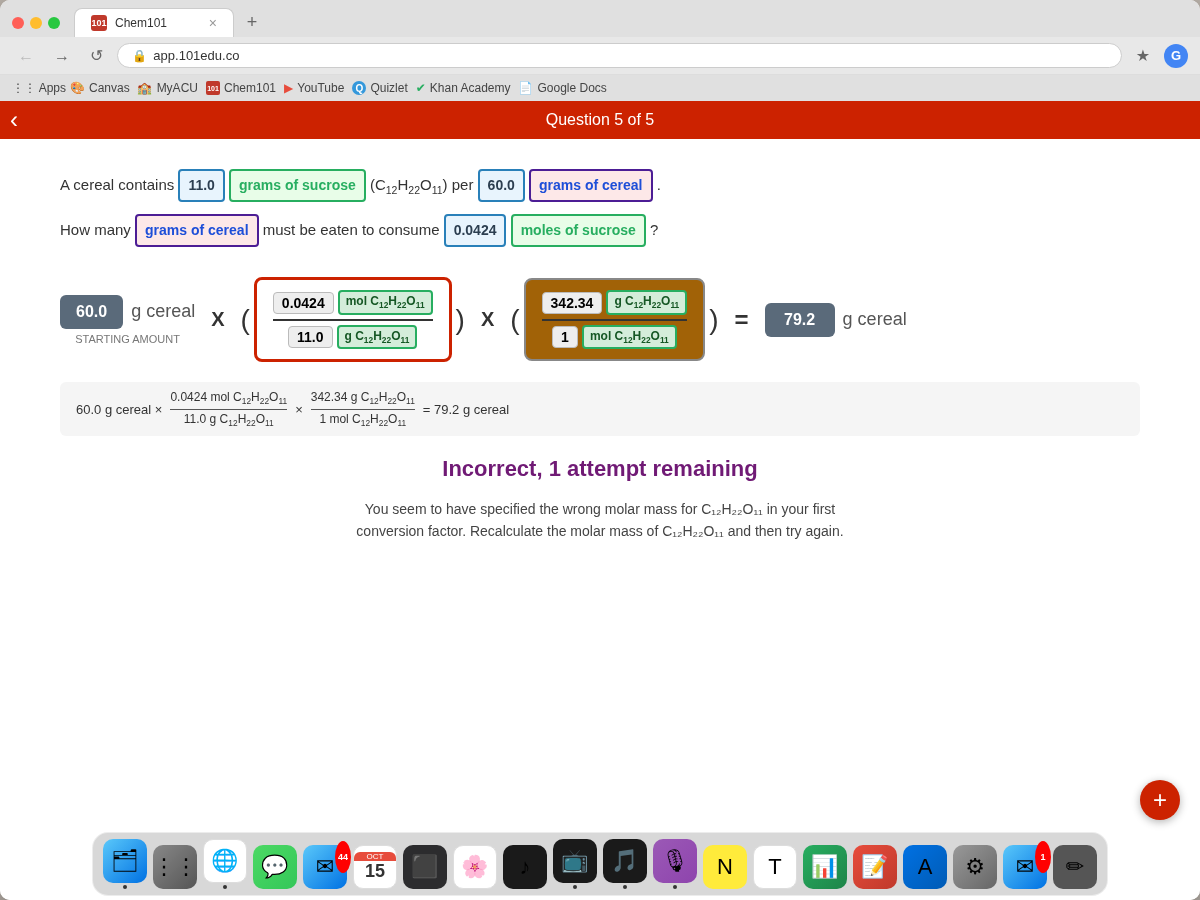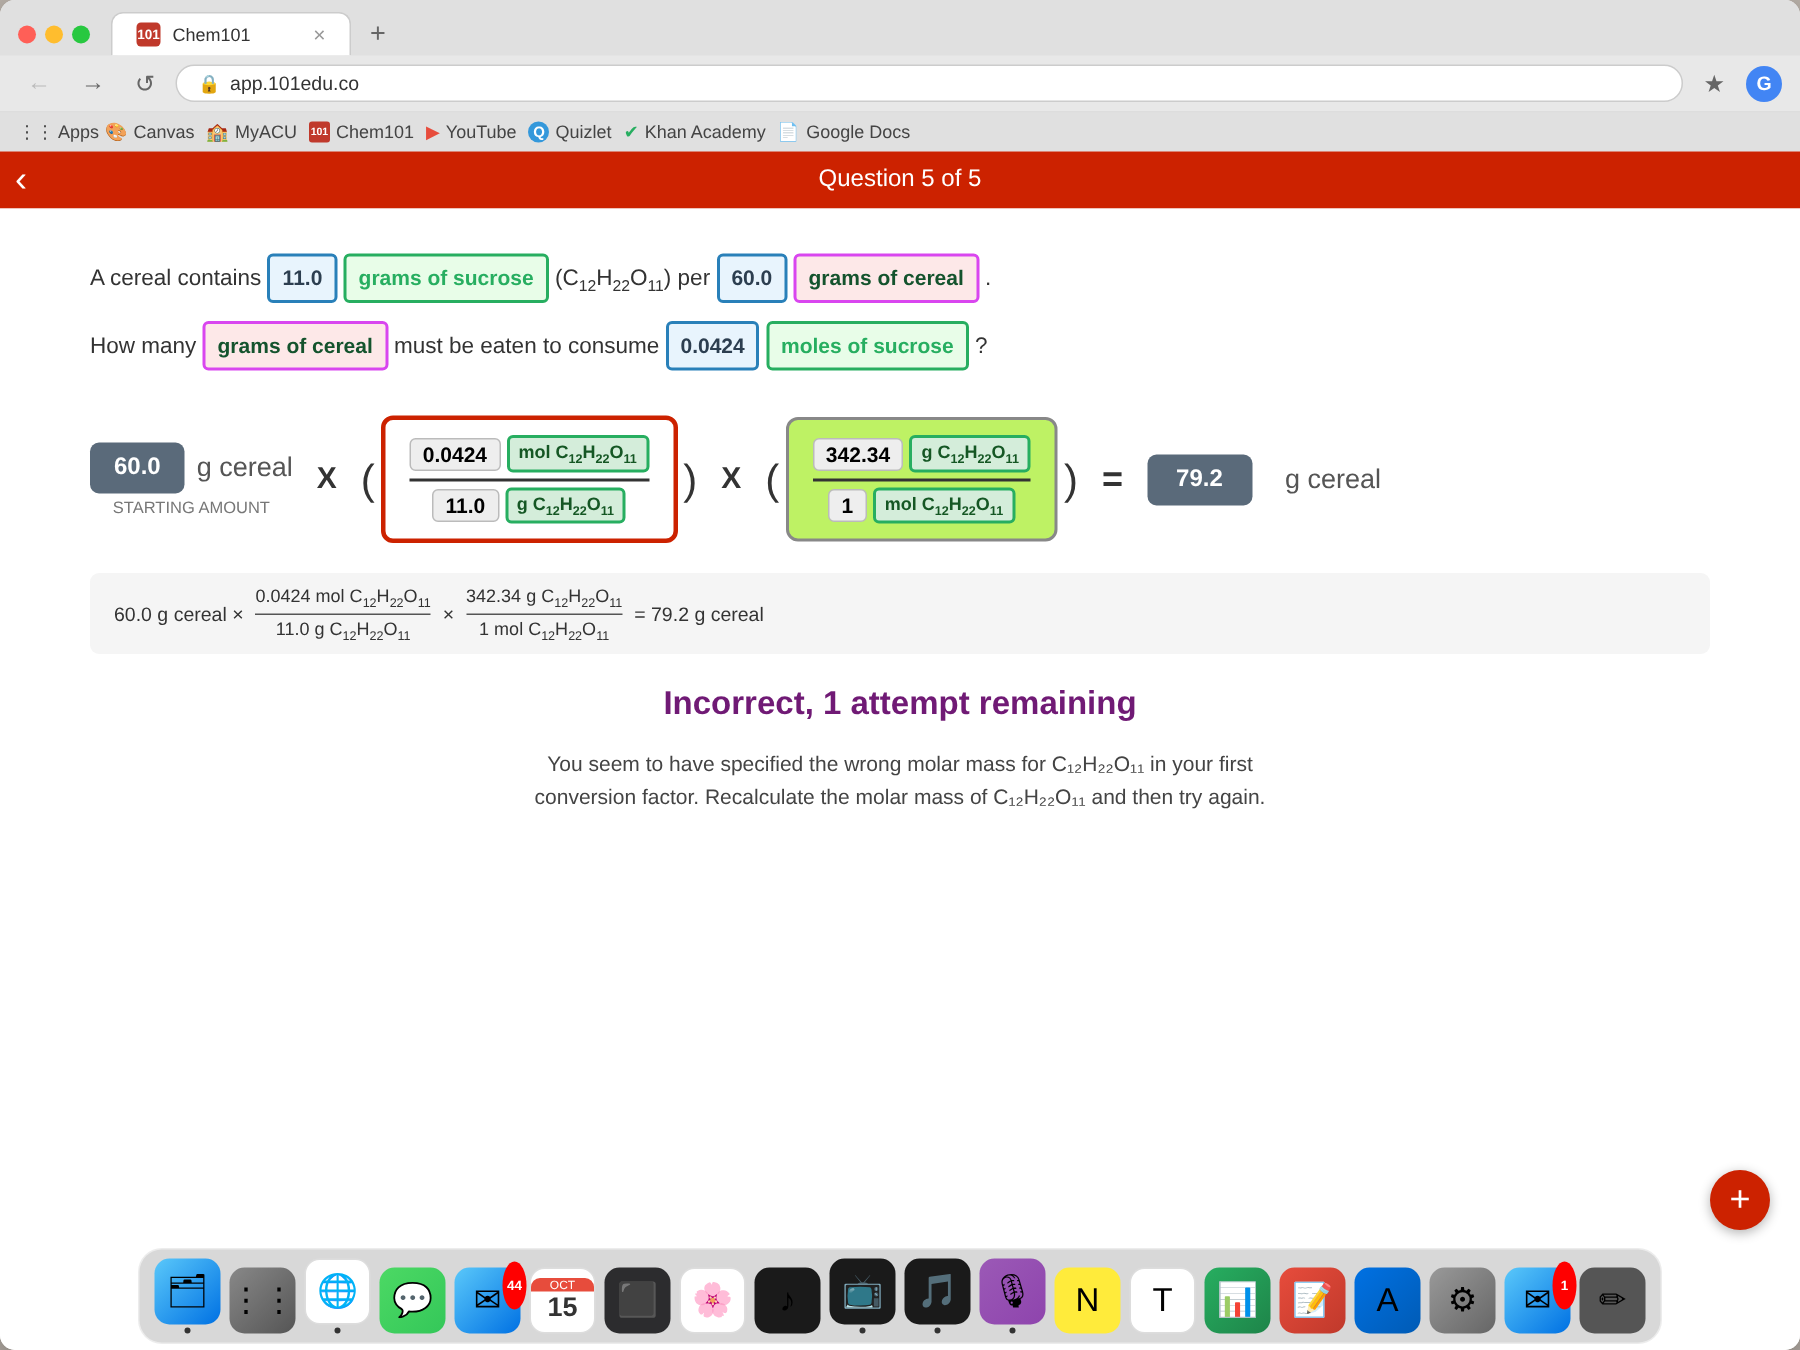--- a/index.html
+++ b/index.html
@@ -135,25 +135,25 @@
       border: 2px solid #2980b9;
       border-radius: 4px;
       padding: 2px 8px;
       font-weight: bold;
       color: #2c3e50;
       font-size: 14px;
     }
     .highlight-red {
       display: inline-block;
       background: #fde8e8;
-      border: 2px solid #d946ef;
+      border: 2px solid #4c1d95;
       border-radius: 4px;
       padding: 2px 8px;
       font-weight: bold;
-      color: #14532d;
+      color: #1d4ed8;
       font-size: 14px;
     }
     .highlight-green {
       display: inline-block;
       background: #e8fde8;
       border: 2px solid #27ae60;
       border-radius: 4px;
       padding: 2px 8px;
       font-weight: bold;
       color: #27ae60;
@@ -267,21 +267,21 @@
       padding: 2px 6px;
       font-size: 12px;
       font-weight: bold;
       color: #155724;
     }
 
     .fraction-container2 {
       border: 2px solid #888;
       border-radius: 8px;
       padding: 10px 16px;
-      background: #bef264;
+      background: #a16207;
       min-width: 180px;
     }
 
     .equals-sign {
       font-size: 24px;
       color: #333;
       font-weight: bold;
     }
 
     .result-box {
@@ -577,21 +577,21 @@
               <span class="frac-value">1</span>
               <span class="mol-unit">mol C<sub>12</sub>H<sub>22</sub>O<sub>11</sub></span>
             </div>
           </div>
         </div>
         <span class="paren">)</span>
       </div>
 
       <span class="equals-sign">=</span>
 
-      <div style="display:flex;align-items:center;gap:22px;">
+      <div style="display:flex;align-items:center;gap:8px;">
         <div class="result-box">79.2</div>
         <span class="unit-label">g cereal</span>
       </div>
     </div>
 
     <div class="equation-row">
       <span>60.0 g cereal × </span>
       <div class="eq-fraction">
         <span>0.0424 mol C<sub>12</sub>H<sub>22</sub>O<sub>11</sub></span>
         <div class="eq-line"></div>

